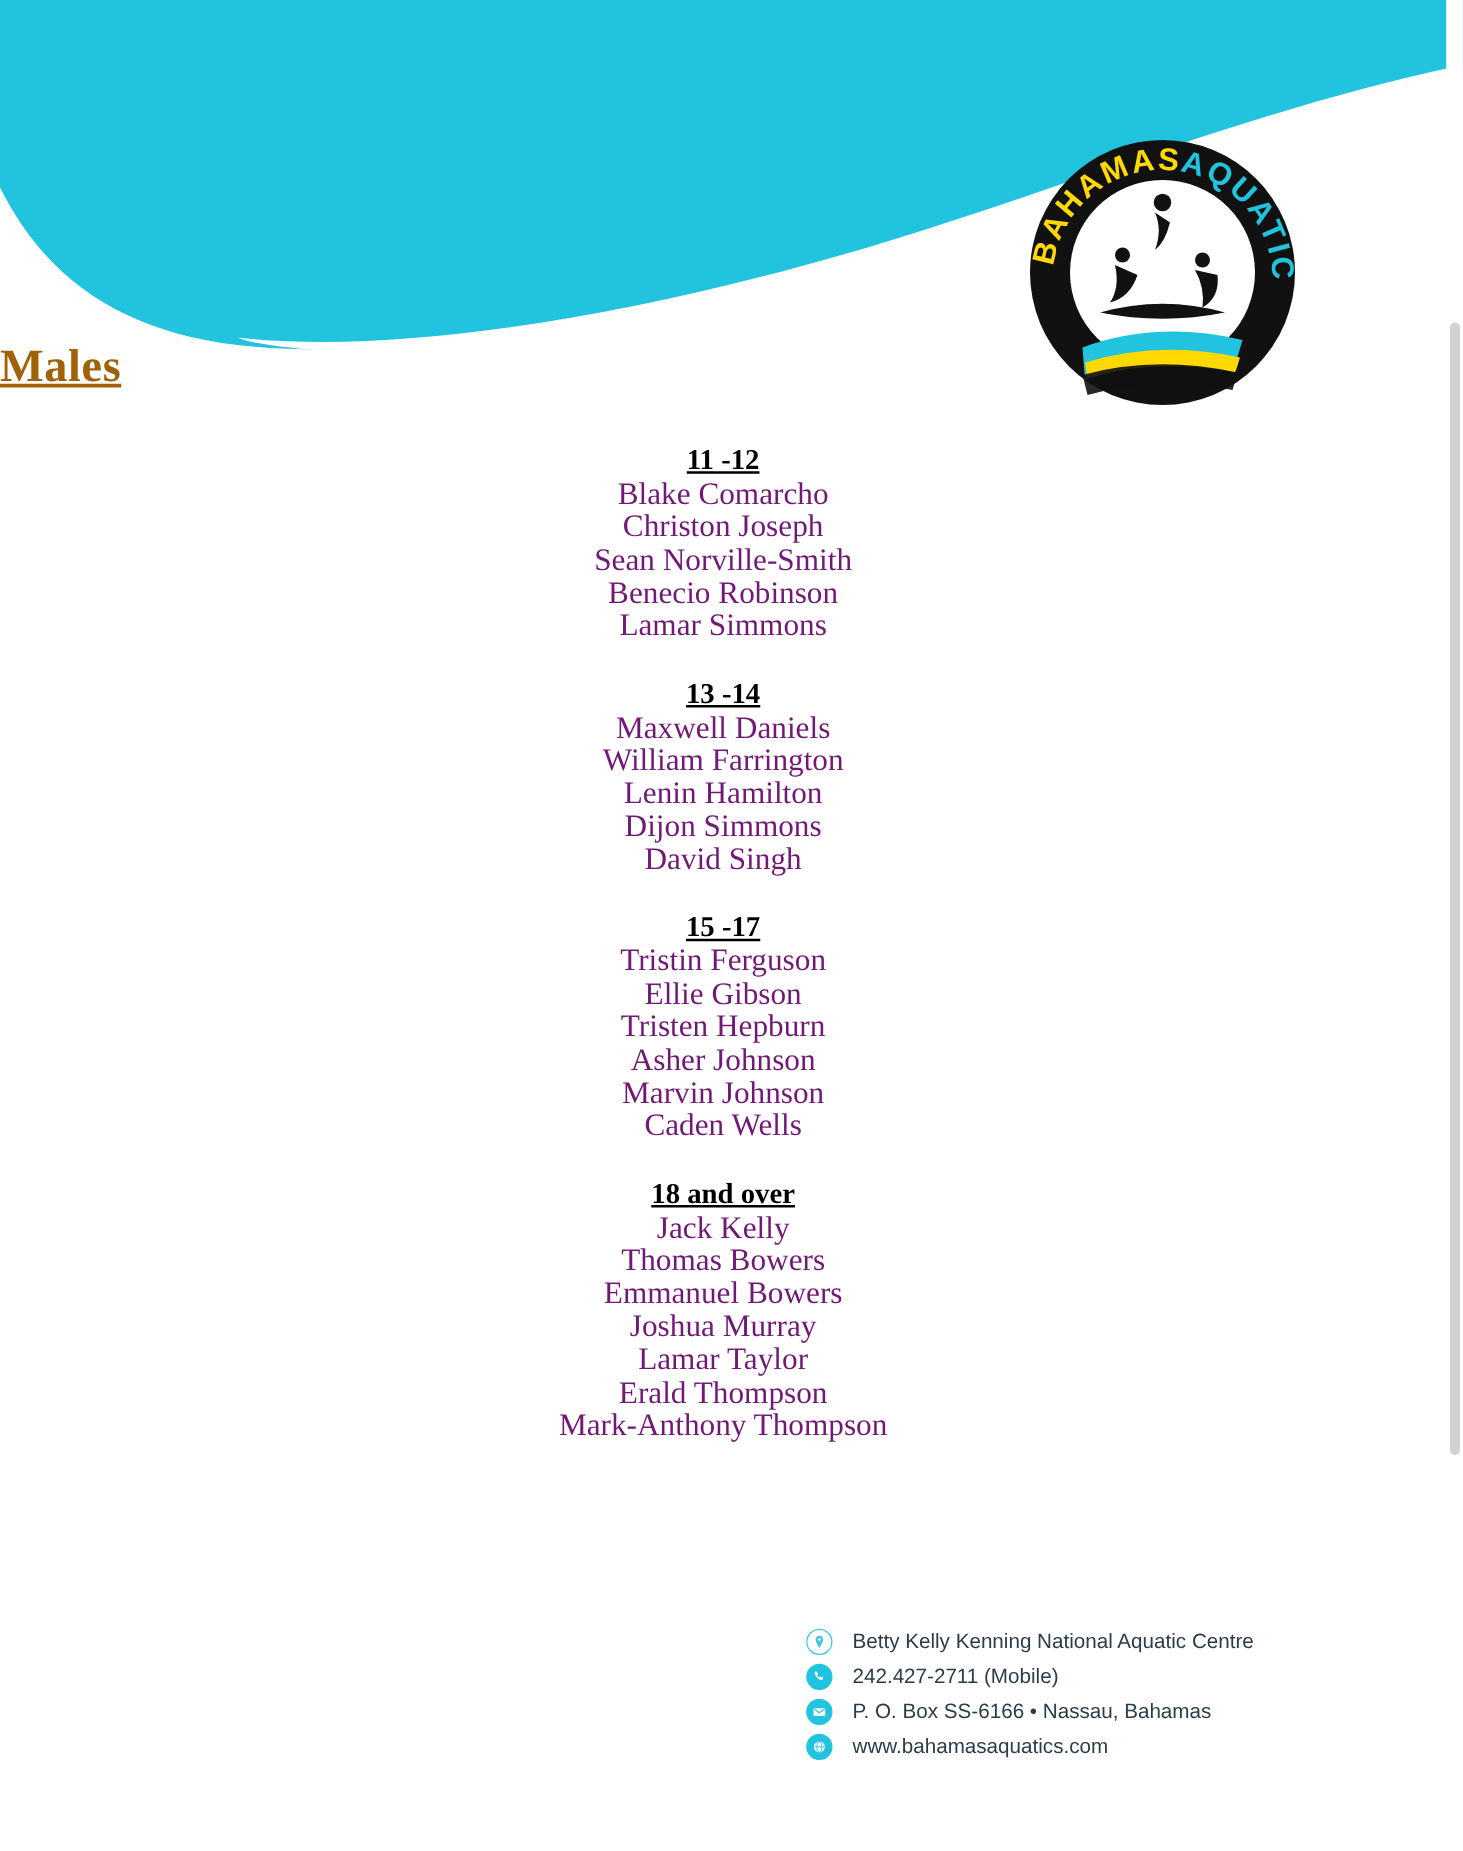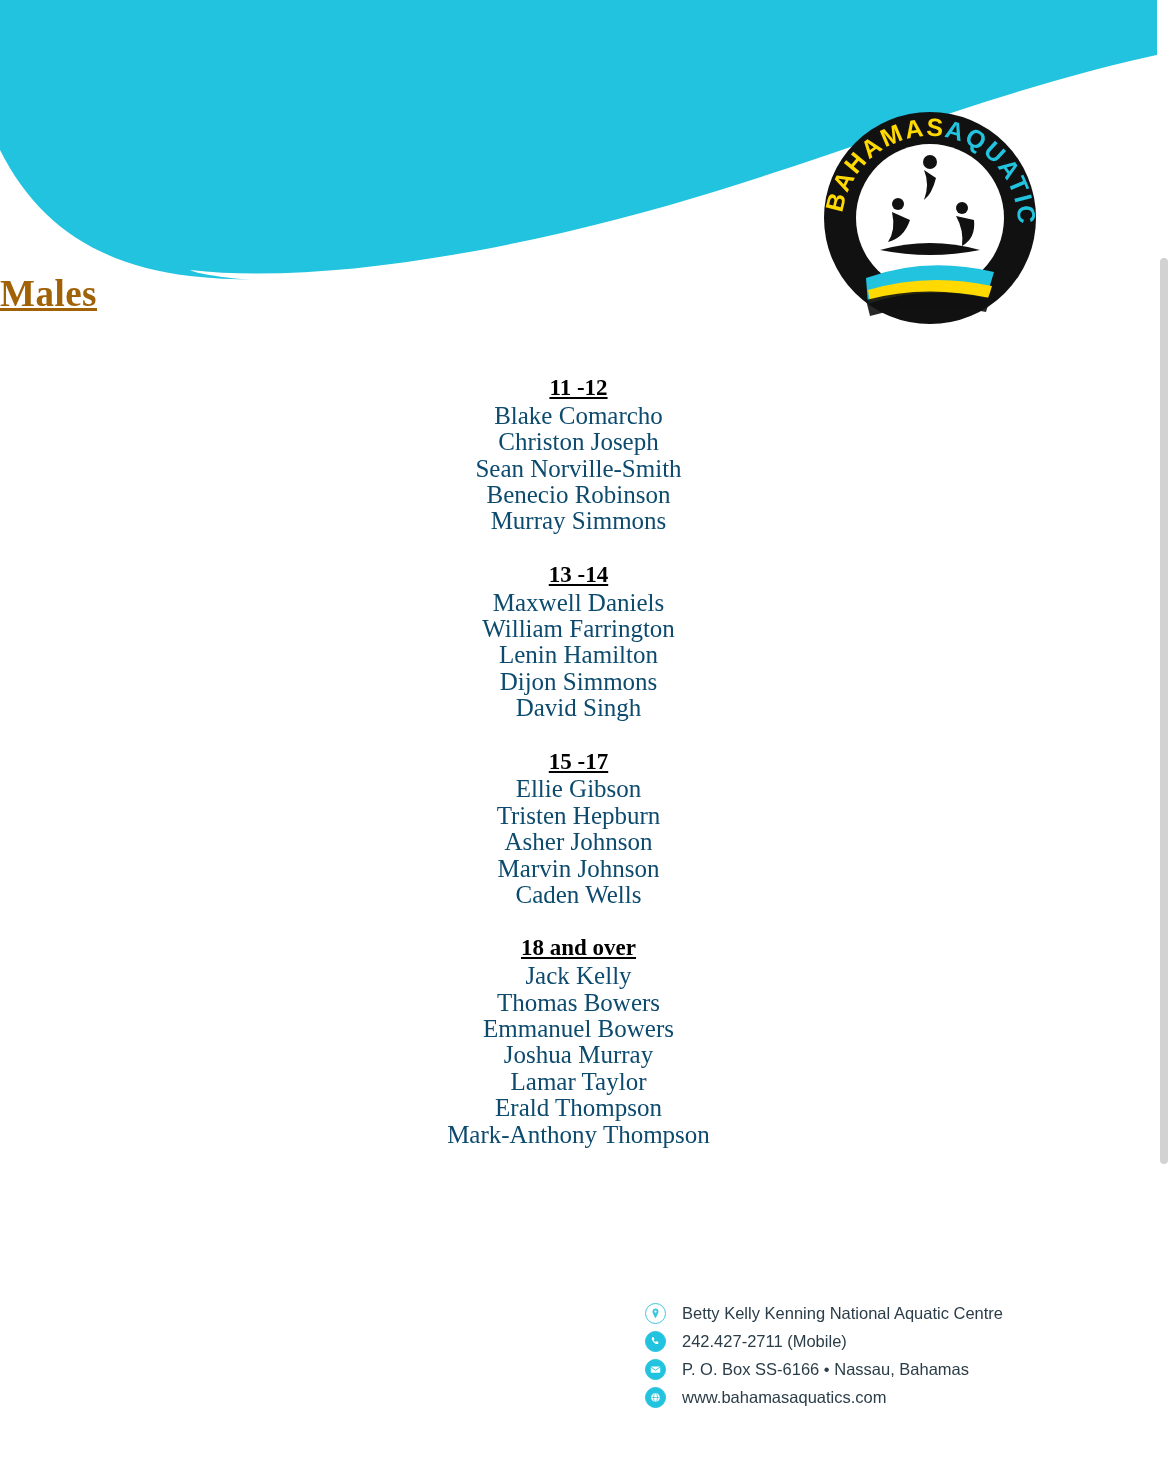--- a/index.html
+++ b/index.html
@@ -68,26 +68,25 @@
     margin-bottom: 27px;
   }
 
   .group-heading {
     font-size: 23px;
     font-weight: bold;
     text-decoration: underline;
     color: #000;
     line-height: 1.17;
     margin-bottom: 1px;
-    margin-top: 20px;
   }
 
   .group-name {
     font-size: 25px;
-    color: #0c4a6e;
+    color: #701a75;
     line-height: 1.055;
   }
 
   
   .footer {
     position: absolute;
     left: 645px;
     top: 1300px;
     width: 470px;
     font-family: "Liberation Sans", sans-serif;
@@ -199,34 +198,35 @@
   <div class="page-title">Males</div>
 
   <div class="groups">
 
     <div class="group">
       <div class="group-heading">11 -12</div>
       <div class="group-name">Blake Comarcho</div>
       <div class="group-name">Christon Joseph</div>
       <div class="group-name">Sean Norville-Smith</div>
       <div class="group-name">Benecio Robinson</div>
-      <div class="group-name">Murray Simmons</div>
+      <div class="group-name">Lamar Simmons</div>
     </div>
 
     <div class="group">
       <div class="group-heading">13 -14</div>
       <div class="group-name">Maxwell Daniels</div>
       <div class="group-name">William Farrington</div>
       <div class="group-name">Lenin Hamilton</div>
       <div class="group-name">Dijon Simmons</div>
       <div class="group-name">David Singh</div>
     </div>
 
     <div class="group">
       <div class="group-heading">15 -17</div>
+      <div class="group-name">Tristin Ferguson</div>
       <div class="group-name">Ellie Gibson</div>
       <div class="group-name">Tristen Hepburn</div>
       <div class="group-name">Asher Johnson</div>
       <div class="group-name">Marvin Johnson</div>
       <div class="group-name">Caden Wells</div>
     </div>
 
     <div class="group">
       <div class="group-heading">18 and over</div>
       <div class="group-name">Jack Kelly</div>

